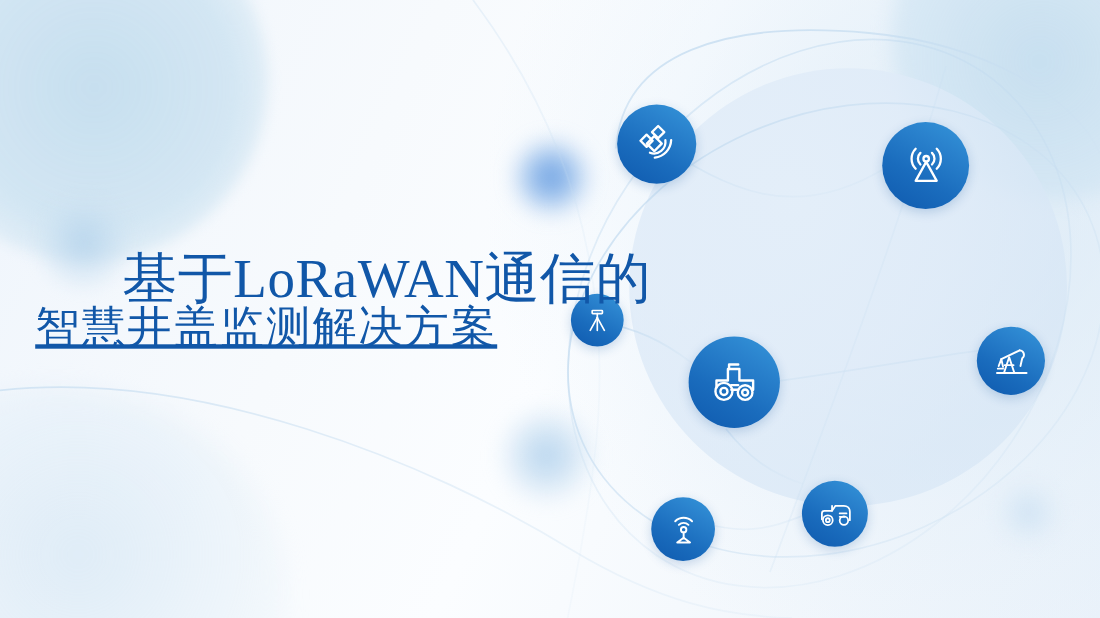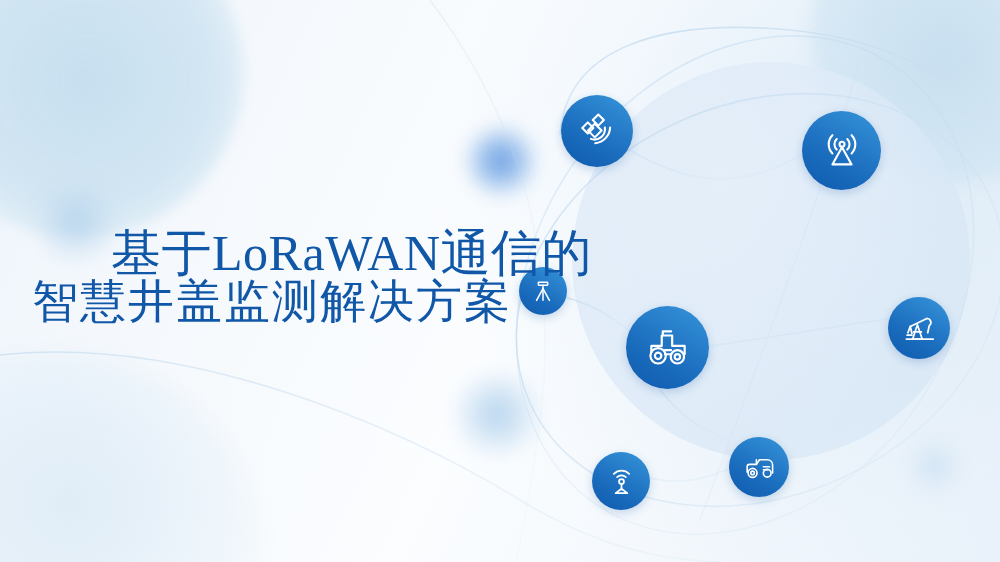--- a/index.html
+++ b/index.html
@@ -127,23 +127,24 @@
     line-height: 1.0;
   }
   .title-line-1 {
     font-family: "Liberation Serif", "DejaVu Serif", serif;
     font-size: 50px;
     letter-spacing: 0.5px;
     text-align: right;
   }
   .title-line-2 {
     font-family: "Liberation Sans", "DejaVu Sans", sans-serif;
-    font-size: 46px;
+    font-size: 40px;
     letter-spacing: 2px;
     font-weight: 500;
+    text-decoration: underline;
   }
 </style>
 </head>
 <body>
 
 <div id="slide">
 
   <div class="bg-base"></div>
   <div class="bg-right-wash"></div>
   <div class="blob blob-tl"></div>

